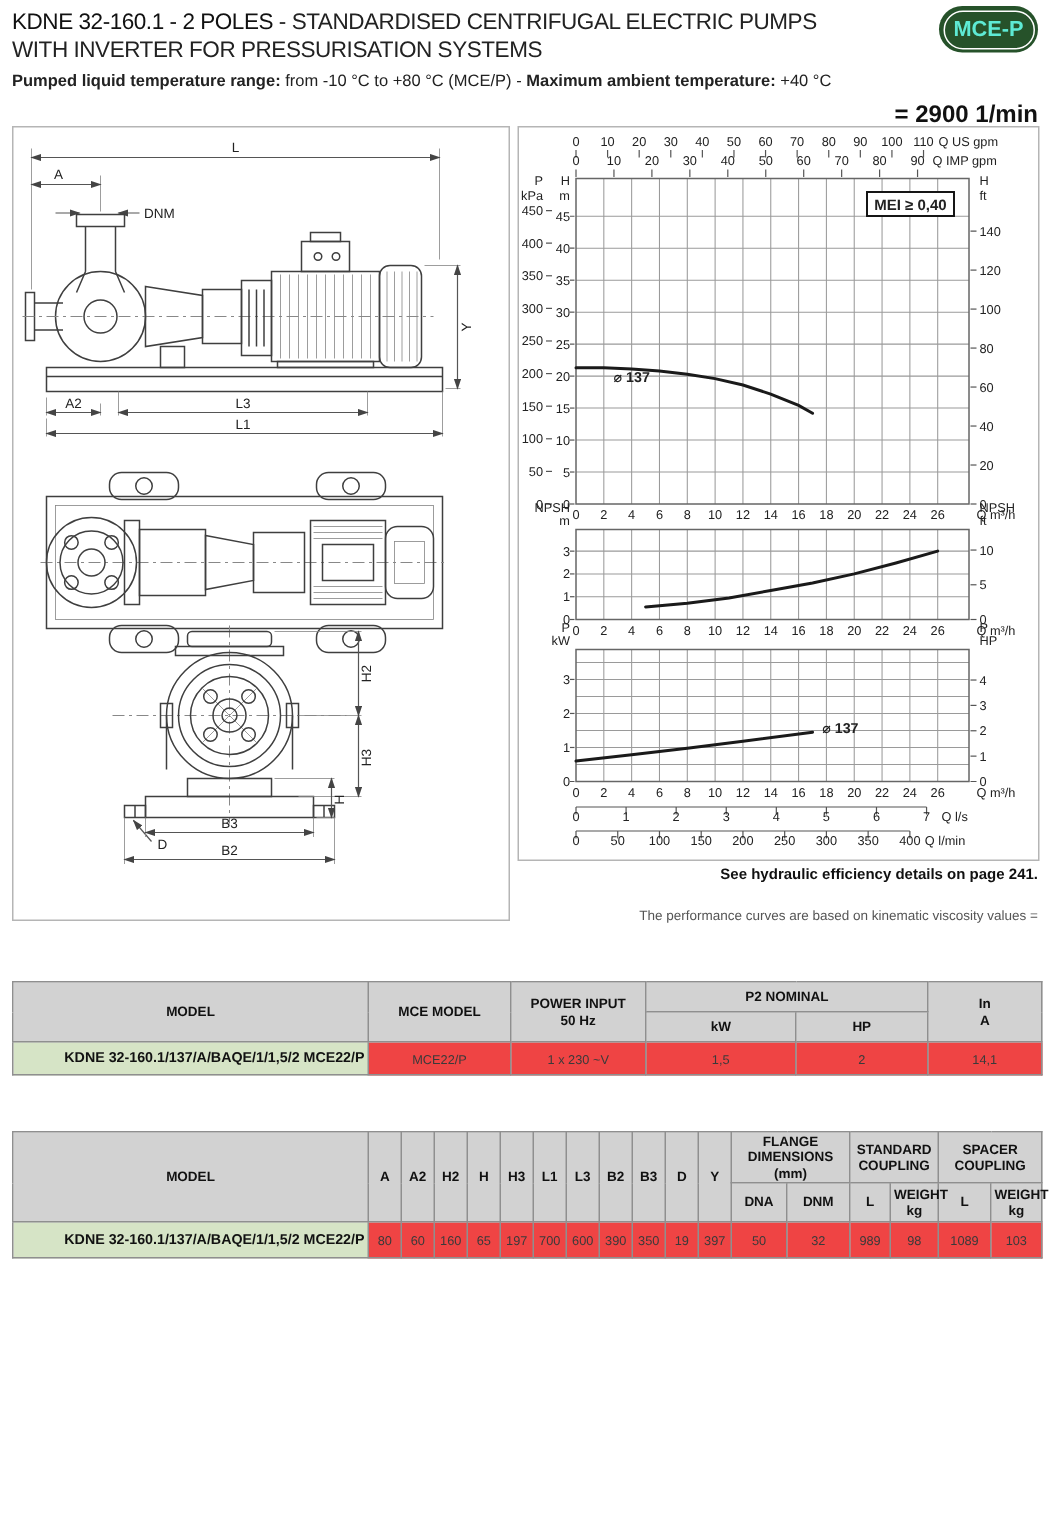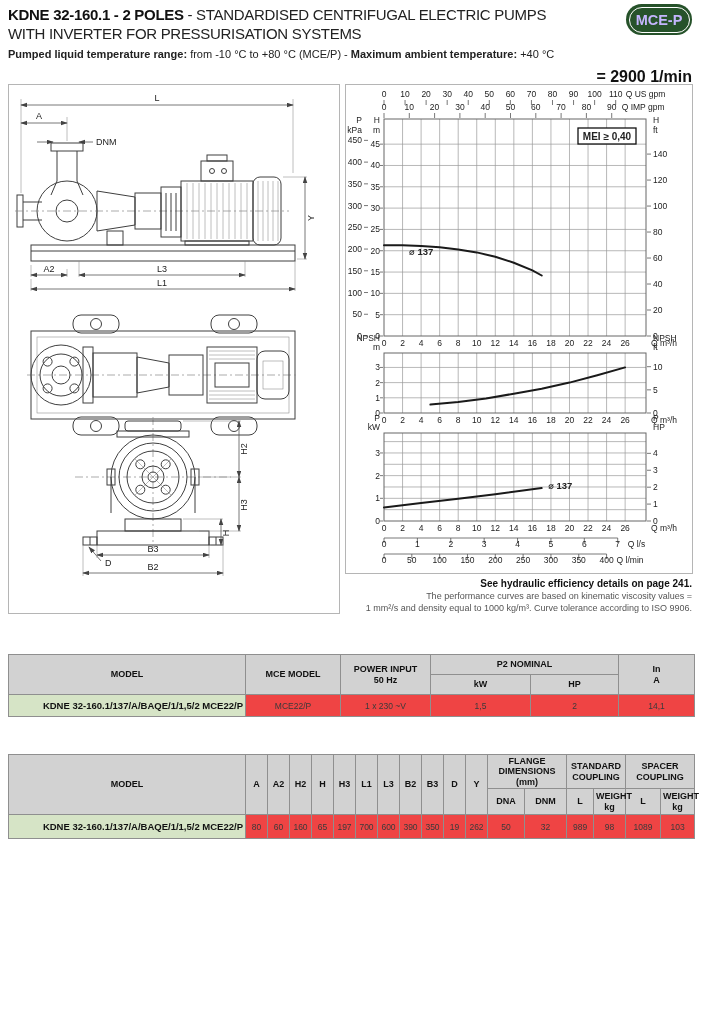--- a/index.html
+++ b/index.html
@@ -1,40 +1,40 @@
 <!DOCTYPE html>
 <html><head>
 <meta charset="utf-8">
 <style>
   html,body{margin:0;padding:0;width:702px;height:1024px;background:#fff;overflow:hidden;
     font-family:"Liberation Sans","DejaVu Sans",sans-serif;color:#1a1a1a;position:relative}
   .abs{position:absolute}
   
   .title{left:8px;top:5px;font-size:15px;line-height:19px;letter-spacing:-0.3px;color:#222}
-  .title b{font-weight:700;color:#111}
+  .title b{font-weight:400;color:#111}
   .badge{left:626px;top:4px;width:66px;height:31px;background:#26522a;border-radius:16px;
-    display:flex;align-items:center;justify-content:center;color:#c4b5fd;font-weight:700;font-size:14.5px}
+    display:flex;align-items:center;justify-content:center;color:#5eead4;font-weight:700;font-size:14.5px}
   .badge::after{content:"";position:absolute;inset:2.5px;border:1.5px solid #fff;border-radius:13px;pointer-events:none}
   .subtitle{left:8px;top:48px;font-size:11px;color:#222}
   .subtitle b{font-weight:700}
   .speed{top:68px;right:10px;font-size:16px;font-weight:700;color:#111}
   
   .panel{border:1px solid #b5b5b5;background:#fff}
   #left-panel{left:8px;top:84px;width:330px;height:528px}
   #right-panel{left:345px;top:84px;width:346px;height:488px}
   
   svg text{font-family:"Liberation Sans","DejaVu Sans",sans-serif}
   .dr{stroke:#3f3f3f;fill:none;stroke-width:1}
   .cl{stroke:#888;fill:none;stroke-width:.7;stroke-dasharray:8 3 2 3}
   .dim{stroke:#555;stroke-width:.8;fill:none}
   .thin{stroke:#888;stroke-width:.55;fill:none}
   .dimtext{font-size:9px;fill:#222;font-weight:500}
   
   .notes{left:345px;top:578px;width:347px;text-align:right}
-  .notes .n1{font-size:10px;font-weight:700;color:#111;margin-bottom:2px}
+  .notes .n1{font-size:10px;font-weight:700;color:#111;margin-bottom:16px}
   .notes .n2{font-size:9px;color:#555;line-height:1.3}
   
   table.tbl{position:absolute;border-collapse:collapse;table-layout:fixed}
   .tbl th{background:#d2d2d2;font-weight:700;font-size:9px;color:#111;border:1px solid #8f8f8f;
     white-space:pre-line;line-height:1.15;padding:1px 2px;text-align:center}
   .tbl td{border:1px solid #8f8f8f;text-align:center;color:#3a3a3a;font-size:8.5px;background:#ef4444;padding:1px 2px}
   .tbl td.model{background:#d6e4c6;font-weight:700;text-align:right;padding-left:6px;font-size:9.5px;color:#111}
   #table1{left:8px;top:654px;width:686px}
   #table2{left:8px;top:754px;width:686px}
 </style>
@@ -513,21 +513,20 @@
         <text x="270.5840707964602" y="478" text-anchor="start" font-size="8.5" font-weight="400" fill="#222">Q l/min</text>
         <polyline points="38.0,422.4 75.1,418.1 112.2,413.8 149.3,409.2 195.7,403.1" fill="none" stroke="#1a1a1a" stroke-width="2" stroke-linecap="round"></polyline>
         <text x="202.1557522123894" y="403.7938144329897" text-anchor="start" font-size="9.5" font-weight="700" fill="#222">⌀ 137</text>
       </g>
     </svg>
 </div>
 
 <div class="abs notes">
   <div class="n1">See hydraulic efficiency details on page 241.</div>
   <div class="n2">The performance curves are based on kinematic viscosity values =</div>
-  <div class="n2">1 mm²/s and density equal to 1000 kg/m³. Curve tolerance according to ISO 9906.</div>
 </div>
 
 <table id="table1" class="tbl">
   <colgroup>
       <col style="width:237px">
       <col style="width:95px">
       <col style="width:90px">
       <col style="width:100px">
       <col style="width:88px">
       <col style="width:76px">
@@ -614,21 +613,21 @@
     <td>80</td>
     <td>60</td>
     <td>160</td>
     <td>65</td>
     <td>197</td>
     <td>700</td>
     <td>600</td>
     <td>390</td>
     <td>350</td>
     <td>19</td>
-    <td>262</td>
+    <td>397</td>
     <td>50</td>
     <td>32</td>
     <td>989</td>
     <td>98</td>
     <td>1089</td>
     <td>103</td>
   </tr>
 </tbody>
   </table>
 

